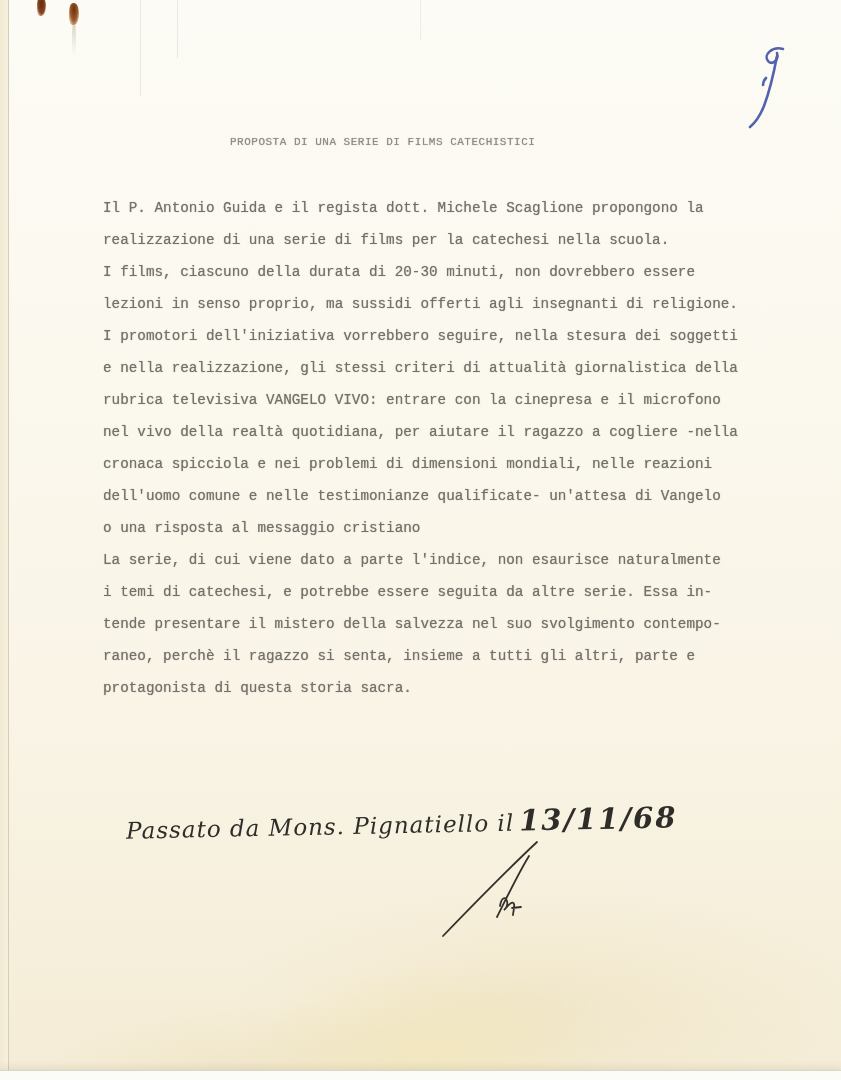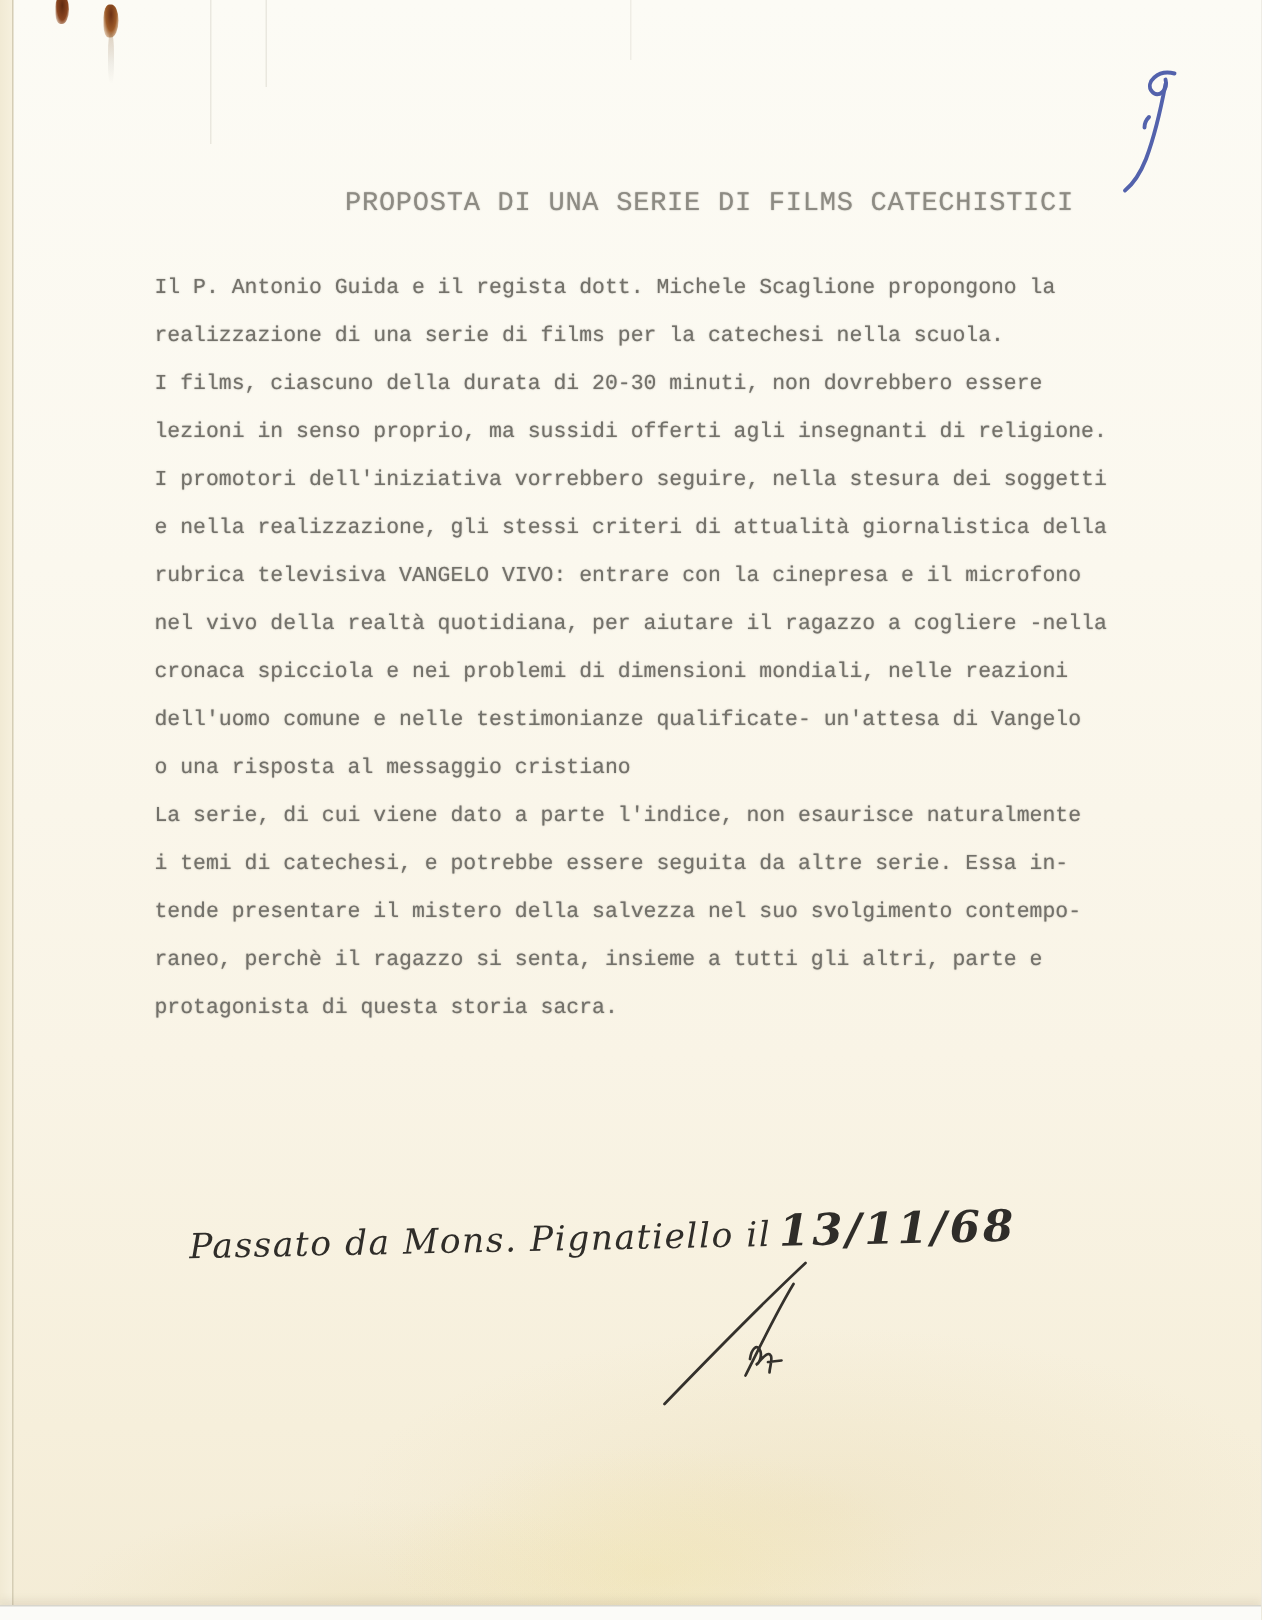--- a/index.html
+++ b/index.html
@@ -34,28 +34,28 @@
   
   .rust{position:absolute;border-radius:45% 55% 60% 40%;}
   .rust.r1{left:37px;top:-3px;width:9px;height:19px;
     background:radial-gradient(ellipse at 50% 35%, #5f2a10 0%, #8a4520 55%, rgba(160,95,45,0.25) 85%, rgba(160,95,45,0) 100%);}
   .rust.r2{left:69px;top:3px;width:10px;height:22px;
     background:radial-gradient(ellipse at 50% 30%, #6b3014 0%, #9c5a28 50%, rgba(185,124,62,0.30) 85%, rgba(185,124,62,0) 100%);}
   .rust.r2tail{left:72px;top:22px;width:4px;height:34px;border-radius:40%;
     background:linear-gradient(180deg, rgba(150,110,70,0.30), rgba(130,120,110,0.10) 60%, rgba(130,120,110,0) 100%);}
   
   .title{
-    position:absolute;left:230px;top:126px;
-    font-size:18px;letter-spacing:0.5px;
+    position:absolute;left:230px;top:136px;
+    font-size:11px;letter-spacing:0.5px;
     color:#8d8b83;
     text-shadow:0 0 1px rgba(141,139,131,0.75);
     white-space:pre;
   }
   .body-text{
-    position:absolute;left:103px;top:176px;
+    position:absolute;left:103px;top:192px;
     font-size:14.3px;line-height:32px;
     color:#73716a;
     text-shadow:0 0 1px rgba(115,113,106,0.70);
     white-space:pre;
   }
   
   .hand-note{
     position:absolute;left:126px;top:806px;
     transform:rotate(-1.2deg);
     color:#2f2d29;

